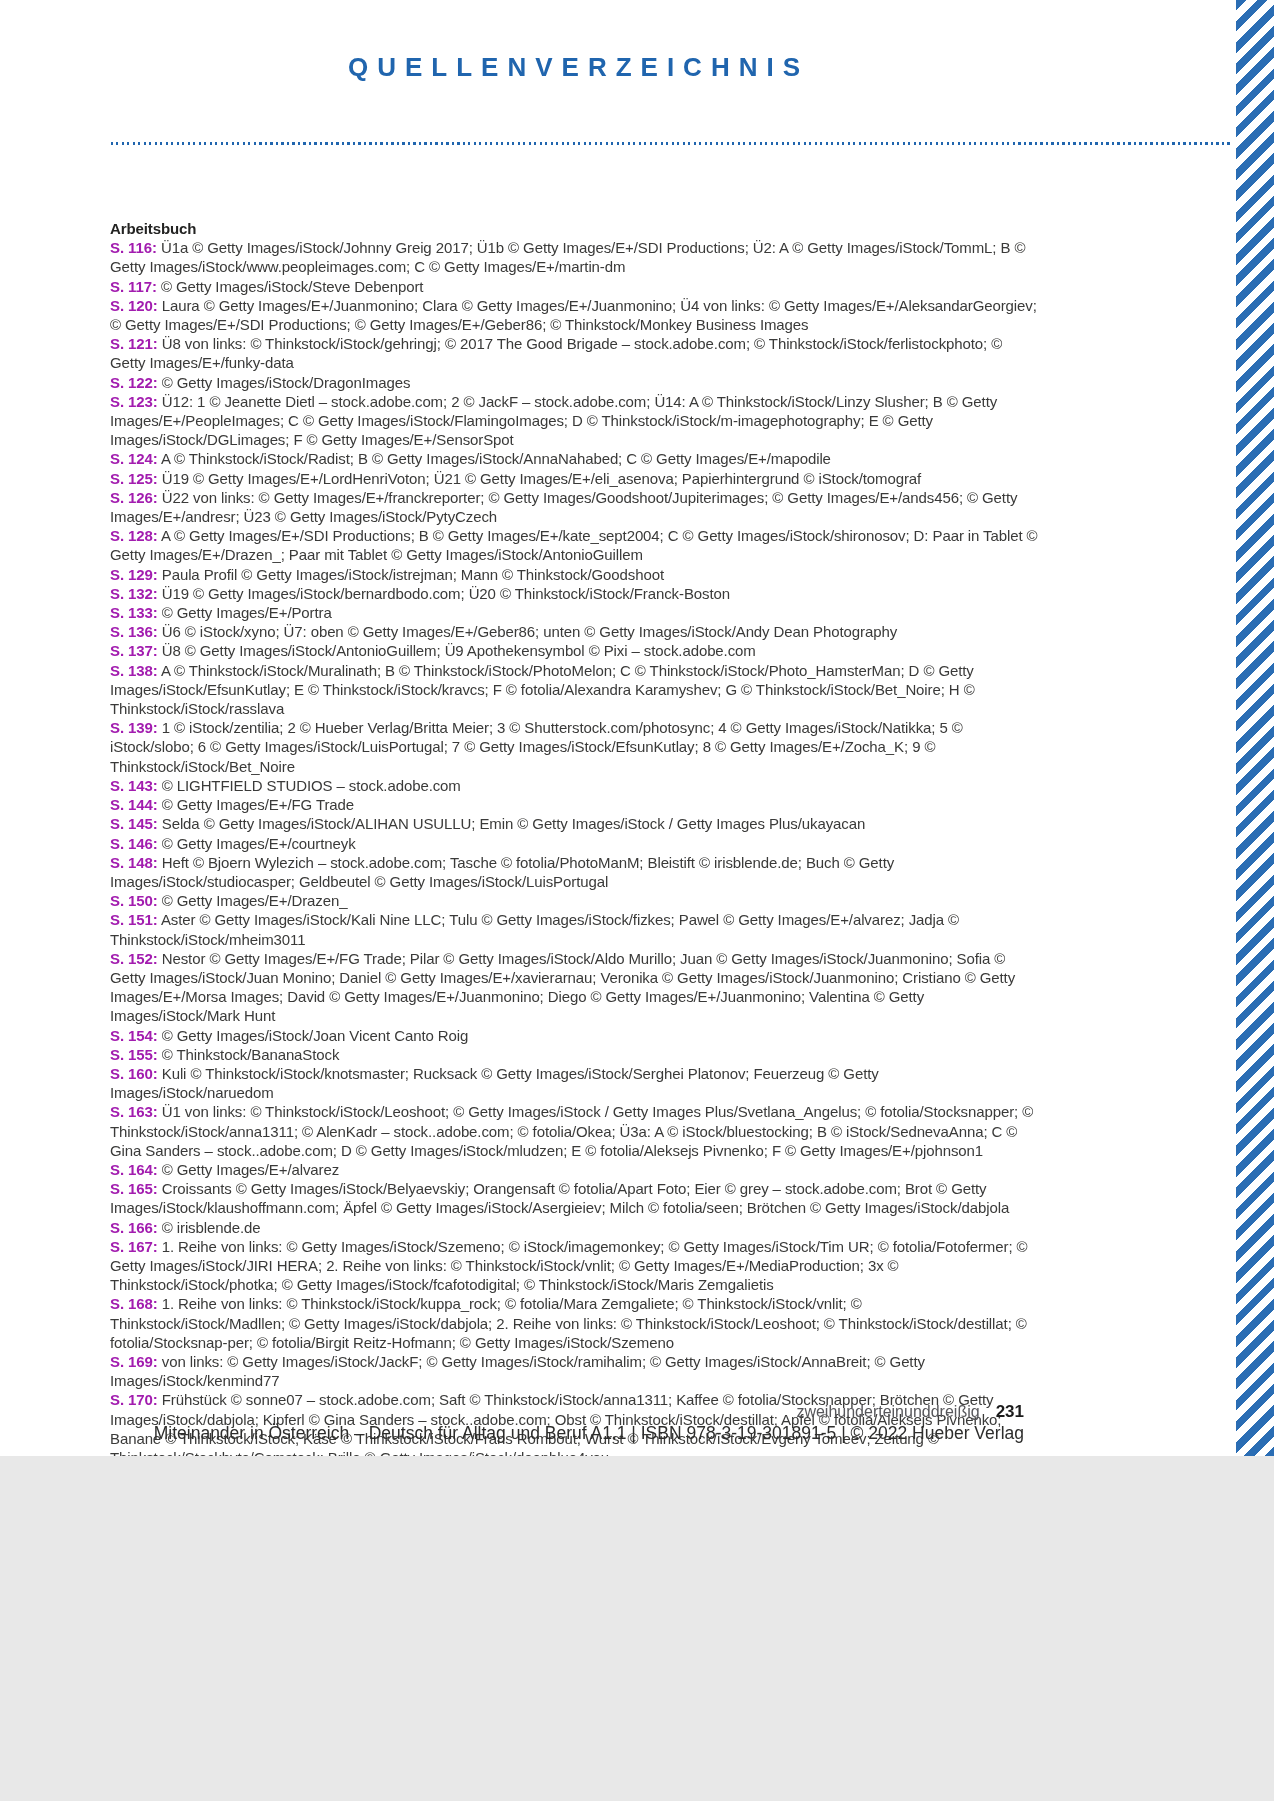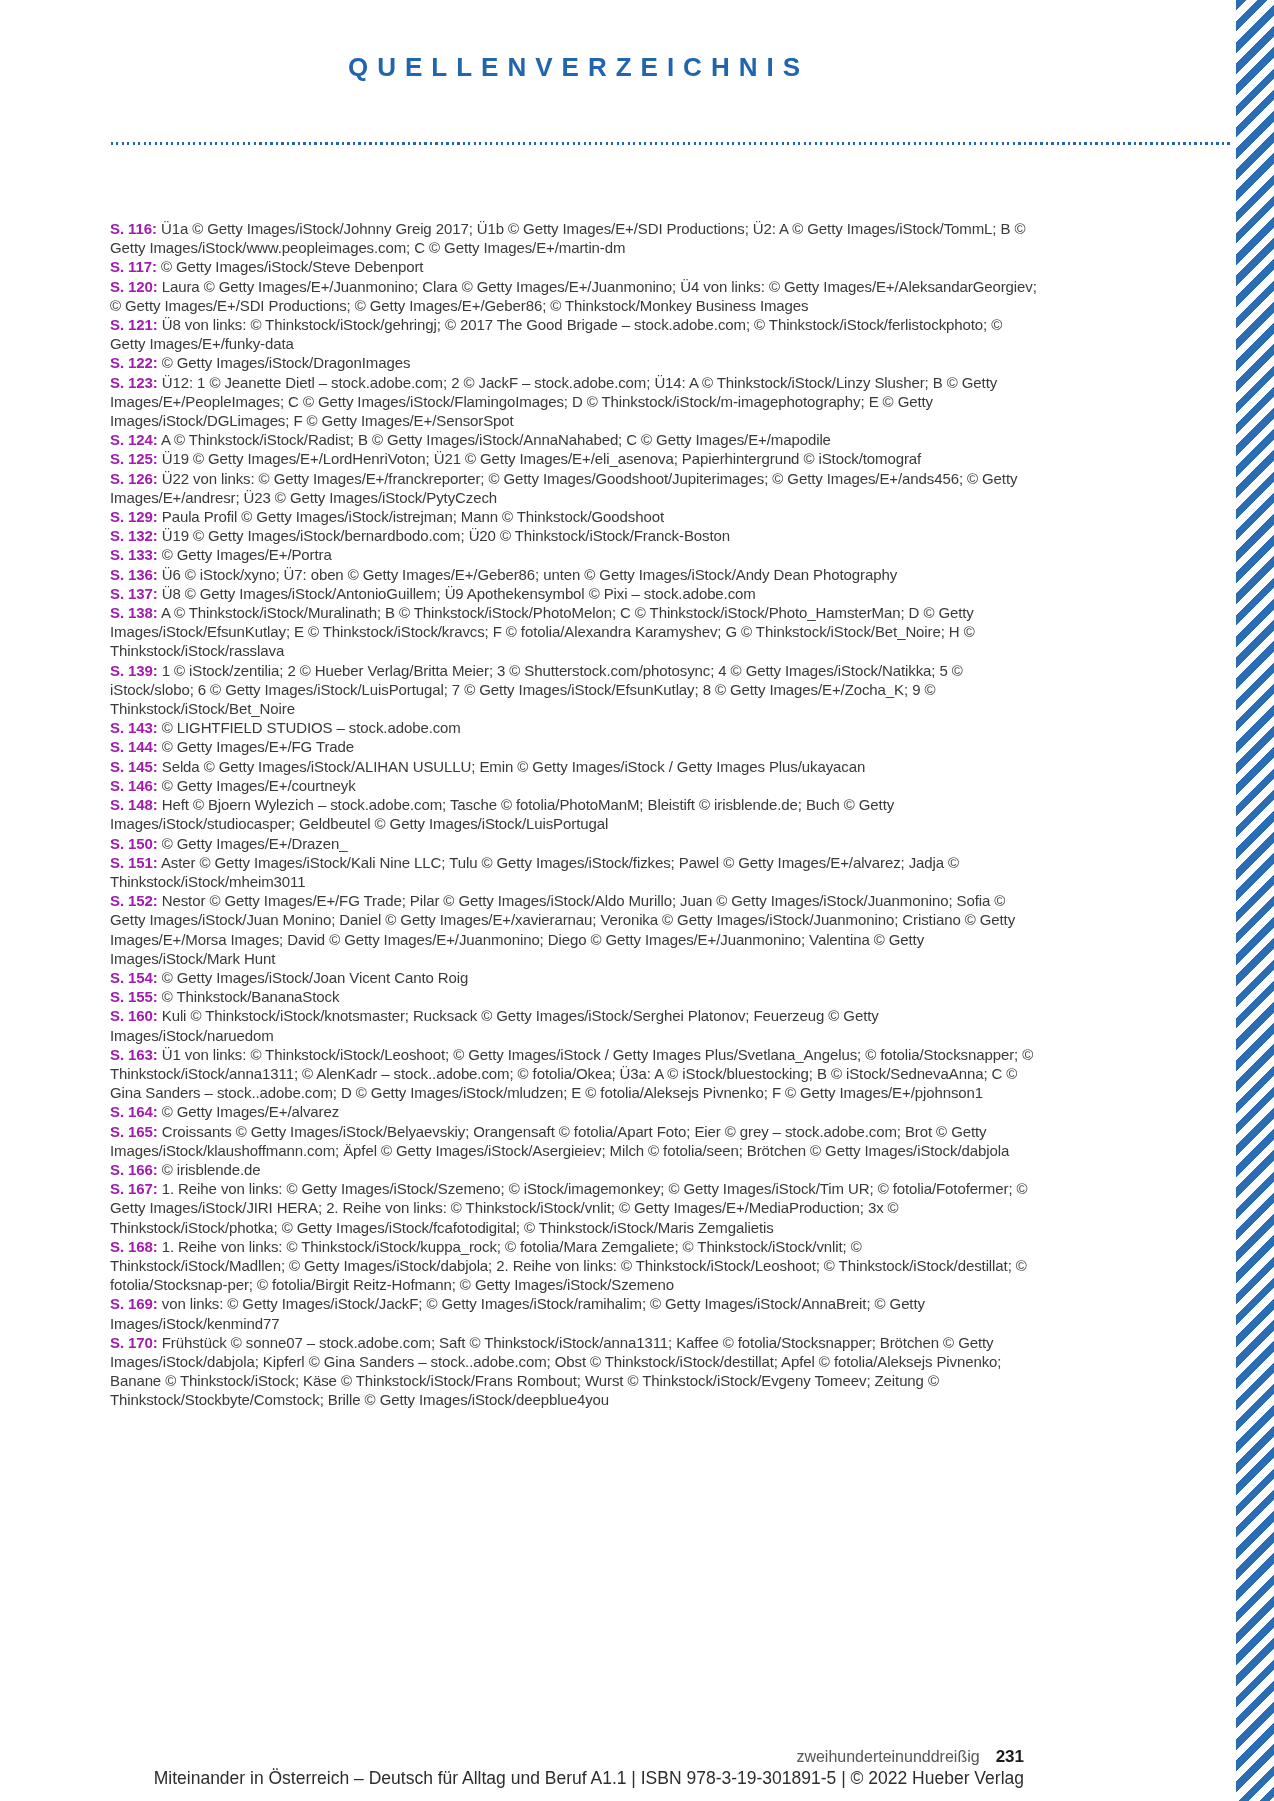--- a/index.html
+++ b/index.html
@@ -1,18 +1,18 @@
 <!DOCTYPE html>
 <html lang="de"><head>
 <meta charset="utf-8">
 <style>
   html,body { margin:0; padding:0; background:#e8e8e8; }
   .page {
     position:relative;
-    width:1274px; height:1801px;
+    width:1274px; height:1456px;
     background:#ffffff;
     font-family:"Liberation Sans", sans-serif;
     overflow:hidden;
     margin:0 auto;
   }
   .stripes {
     position:absolute; top:0; right:0;
     width:38px; height:1801px;
     background:repeating-linear-gradient(135deg, #2a6db4 0 7.5px, #ffffff 7.5px 15px);
   }
@@ -47,30 +47,32 @@
 <body>
 
 <div class="page">
   <div class="stripes"></div>
 
   <h1 class="title">QUELLENVERZEICHNIS</h1>
 
   <div class="dotted-rule"></div>
 
   <div class="content">
+    <p class="section-heading">Arbeitsbuch</p>
     <div id="entries">
         <p class="entry"><b>S. 116:</b><span> Ü1a © Getty Images/iStock/Johnny Greig 2017; Ü1b © Getty Images/E+/SDI Productions; Ü2: A © Getty Images/iStock/TommL; B © Getty Images/iStock/www.peopleimages.com; C © Getty Images/E+/martin-dm</span></p>
         <p class="entry"><b>S. 117:</b><span> © Getty Images/iStock/Steve Debenport</span></p>
         <p class="entry"><b>S. 120:</b><span> Laura © Getty Images/E+/Juanmonino; Clara © Getty Images/E+/Juanmonino; Ü4 von links: © Getty Images/E+/AleksandarGeorgiev; © Getty Images/E+/SDI Productions; © Getty Images/E+/Geber86; © Thinkstock/Monkey Business Images</span></p>
         <p class="entry"><b>S. 121:</b><span> Ü8 von links: © Thinkstock/iStock/gehringj; © 2017 The Good Brigade – stock.adobe.com; © Thinkstock/iStock/ferlistockphoto; © Getty Images/E+/funky-data</span></p>
         <p class="entry"><b>S. 122:</b><span> © Getty Images/iStock/DragonImages</span></p>
         <p class="entry"><b>S. 123:</b><span> Ü12: 1 © Jeanette Dietl – stock.adobe.com; 2 © JackF – stock.adobe.com; Ü14: A © Thinkstock/iStock/Linzy Slusher; B © Getty Images/E+/PeopleImages; C © Getty Images/iStock/FlamingoImages; D © Thinkstock/iStock/m-imagephotography; E © Getty Images/iStock/DGLimages; F © Getty Images/E+/SensorSpot</span></p>
         <p class="entry"><b>S. 124:</b><span> A © Thinkstock/iStock/Radist; B © Getty Images/iStock/AnnaNahabed; C © Getty Images/E+/mapodile</span></p>
         <p class="entry"><b>S. 125:</b><span> Ü19 © Getty Images/E+/LordHenriVoton; Ü21 © Getty Images/E+/eli_asenova; Papierhintergrund © iStock/tomograf</span></p>
         <p class="entry"><b>S. 126:</b><span> Ü22 von links: © Getty Images/E+/franckreporter; © Getty Images/Goodshoot/Jupiterimages; © Getty Images/E+/ands456; © Getty Images/E+/andresr; Ü23 © Getty Images/iStock/PytyCzech</span></p>
+        <p class="entry"><b>S. 128:</b><span> A © Getty Images/E+/SDI Productions; B © Getty Images/E+/kate_sept2004; C © Getty Images/iStock/shironosov; D: Paar in Tablet © Getty Images/E+/Drazen_; Paar mit Tablet © Getty Images/iStock/AntonioGuillem</span></p>
         <p class="entry"><b>S. 129:</b><span> Paula Profil © Getty Images/iStock/istrejman; Mann © Thinkstock/Goodshoot</span></p>
         <p class="entry"><b>S. 132:</b><span> Ü19 © Getty Images/iStock/bernardbodo.com; Ü20 © Thinkstock/iStock/Franck-Boston</span></p>
         <p class="entry"><b>S. 133:</b><span> © Getty Images/E+/Portra</span></p>
         <p class="entry"><b>S. 136:</b><span> Ü6 © iStock/xyno; Ü7: oben © Getty Images/E+/Geber86; unten © Getty Images/iStock/Andy Dean Photography</span></p>
         <p class="entry"><b>S. 137:</b><span> Ü8 © Getty Images/iStock/AntonioGuillem; Ü9 Apothekensymbol © Pixi – stock.adobe.com</span></p>
         <p class="entry"><b>S. 138:</b><span> A © Thinkstock/iStock/Muralinath; B © Thinkstock/iStock/PhotoMelon; C © Thinkstock/iStock/Photo_HamsterMan; D © Getty Images/iStock/EfsunKutlay; E © Thinkstock/iStock/kravcs; F © fotolia/Alexandra Karamyshev; G © Thinkstock/iStock/Bet_Noire; H © Thinkstock/iStock/rasslava</span></p>
         <p class="entry"><b>S. 139:</b><span> 1 © iStock/zentilia; 2 © Hueber Verlag/Britta Meier; 3 © Shutterstock.com/photosync; 4 © Getty Images/iStock/Natikka; 5 © iStock/slobo; 6 © Getty Images/iStock/LuisPortugal; 7 © Getty Images/iStock/EfsunKutlay; 8 © Getty Images/E+/Zocha_K; 9 © Thinkstock/iStock/Bet_Noire</span></p>
         <p class="entry"><b>S. 143:</b><span> © LIGHTFIELD STUDIOS – stock.adobe.com</span></p>
         <p class="entry"><b>S. 144:</b><span> © Getty Images/E+/FG Trade</span></p>
         <p class="entry"><b>S. 145:</b><span> Selda © Getty Images/iStock/ALIHAN USULLU; Emin © Getty Images/iStock / Getty Images Plus/ukayacan</span></p>

